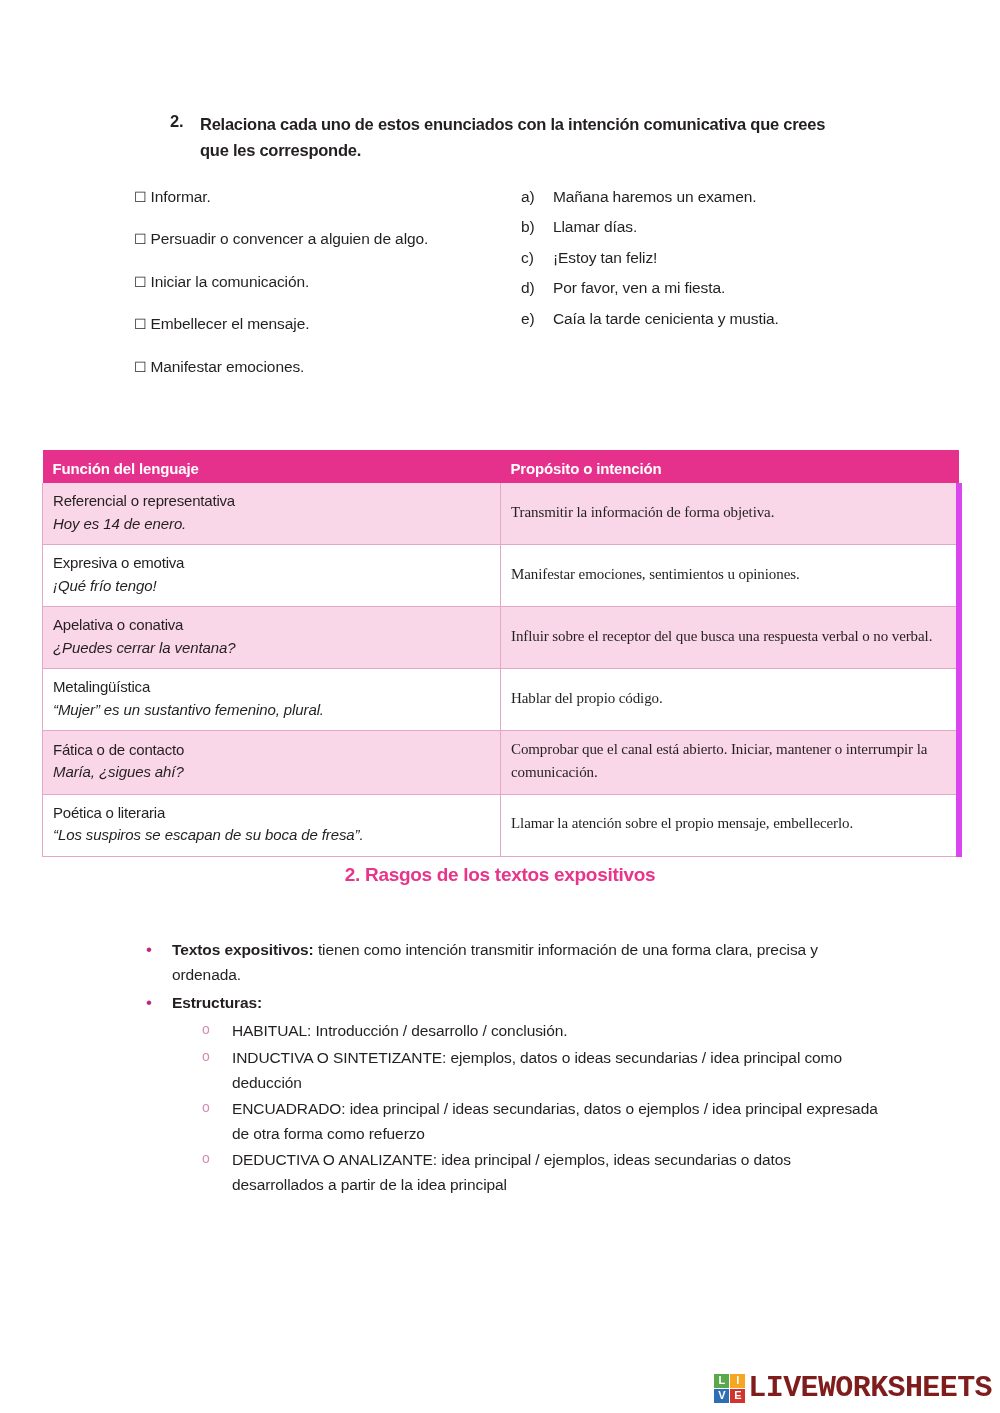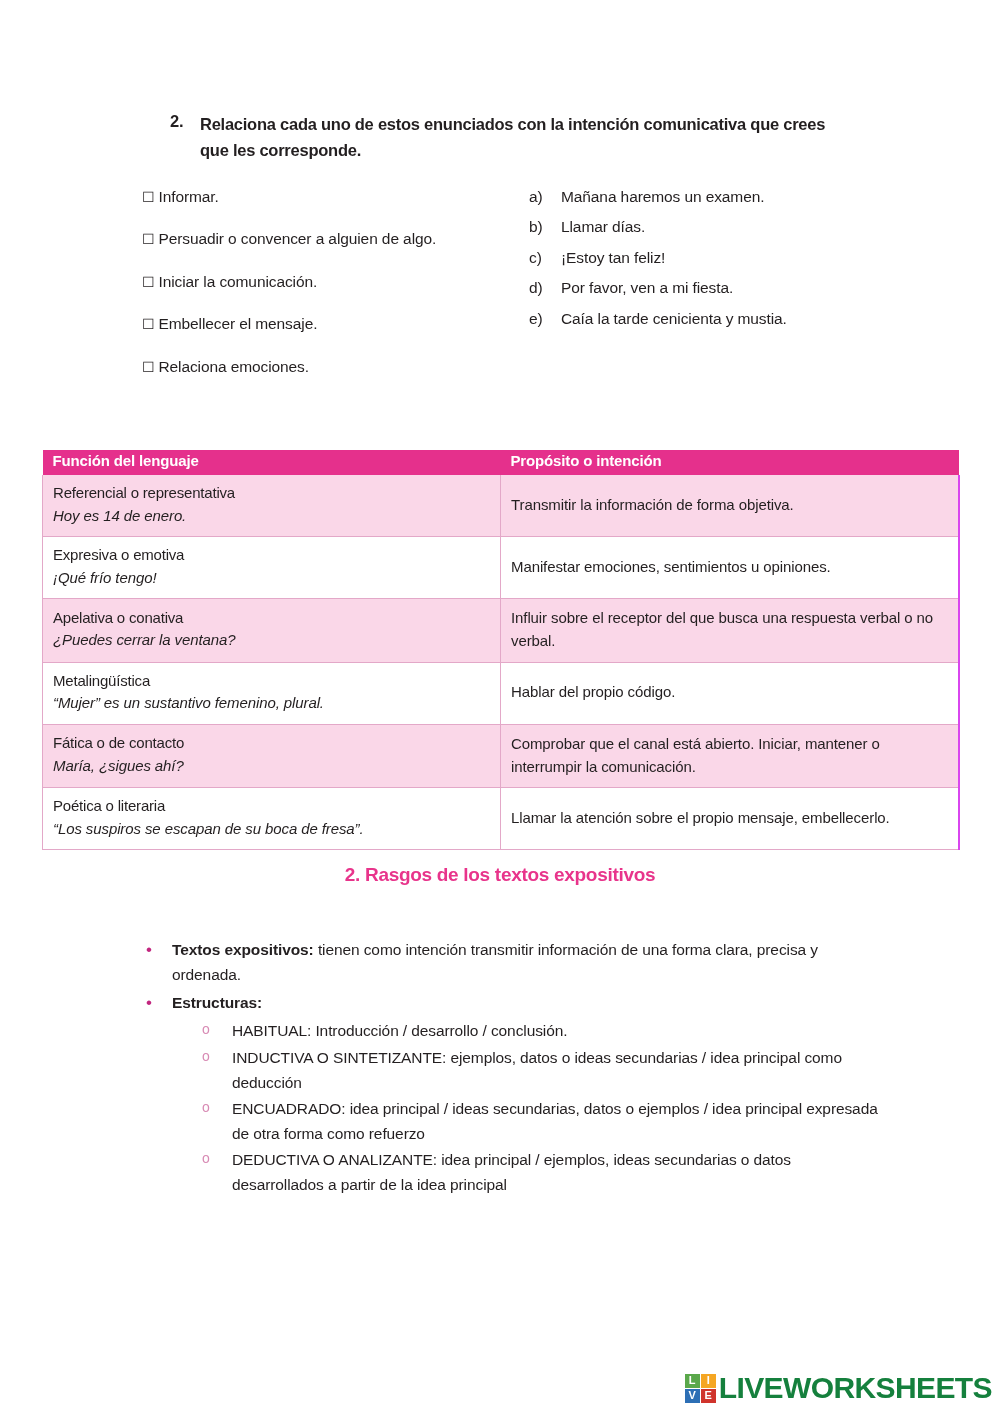--- a/index.html
+++ b/index.html
@@ -44,21 +44,21 @@
     font-weight: bold;
     font-size: 16.5px;
     line-height: 1.55;
     letter-spacing: -0.25px;
     max-width: 635px;
   }
 
   
   .match {
     position: absolute;
-    left: 142px;
+    left: 134px;
     top: 186px;
     width: 820px;
     display: flex;
   }
   .match-left {
     width: 350px;
     flex: 0 0 350px;
   }
   .match-right {
     margin-left: 37px;
@@ -99,36 +99,36 @@
   .tbl td, .tbl th {
     vertical-align: middle;
     padding: 0;
   }
   .tbl thead th {
     background: #e5308c;
     color: #ffffff;
     font-size: 15px;
     font-weight: bold;
     text-align: left;
-    padding: 2px 10px 6px 10px;
+    padding: 10px 10px 6px 10px;
     letter-spacing: -0.15px;
     height: 15px;
   }
   .col-a { width: 458px; }
   .col-b { width: 458px; }
 
   .tbl tbody tr.pink td { background: #fad7e8; }
   .tbl tbody tr.white td { background: #ffffff; }
 
   .tbl tbody td {
     border-right: 1px solid #e3a8c8;
     border-bottom: 1px solid #e3a8c8;
     padding: 7px 10px 9px 10px;
   }
-  .tbl tbody td:last-child { border-right: 2px solid #d946ef; }
+  .tbl tbody td:last-child { border-right: 6px solid #d946ef; font-family: Liberation Serif, serif; }
   .tbl tbody tr td:first-child { border-left: 1px solid #e3a8c8; }
 
   .fn-name {
     font-weight: normal;
     font-size: 15px;
     line-height: 1.5;
     letter-spacing: -0.2px;
   }
   .fn-ex {
     font-style: italic;
@@ -229,25 +229,25 @@
     font-weight: bold;
     font-size: 11px;
     font-family: "Liberation Sans", sans-serif;
     line-height: 1;
   }
   .lc-l { background: #5aa84b; }
   .lc-i { background: #f5a623; }
   .lc-v { background: #2d6fb5; }
   .lc-e { background: #d0342c; }
   .logo-word {
-    color: #15803d;
+    color: #7f1d1d;
     font-weight: bold;
     font-size: 30px;
     letter-spacing: -0.6px;
-    font-family: Liberation Sans, sans-serif;
+    font-family: Liberation Mono, monospace;
   }
 </style>
 </head>
 <body>
 
 <div class="page">
 
   <div class="ex-block">
     <div class="ex-row">
       <div class="ex-num">2.</div>
@@ -263,21 +263,21 @@
       <div class="chk-item">
         <span class="chk-box">☐</span><span>Persuadir o convencer a alguien de algo.</span>
       </div>
       <div class="chk-item">
         <span class="chk-box">☐</span><span>Iniciar la comunicación.</span>
       </div>
       <div class="chk-item">
         <span class="chk-box">☐</span><span>Embellecer el mensaje.</span>
       </div>
       <div class="chk-item">
-        <span class="chk-box">☐</span><span>Relaciona emociones.</span>
+        <span class="chk-box">☐</span><span>Manifestar emociones.</span>
       </div>
     </div>
 
     <div class="match-right">
       <div class="lettered">
         <span class="lbl">a)</span>
         <span>Mañana haremos un examen.</span>
       </div>
       <div class="lettered">
         <span class="lbl">b)</span>

